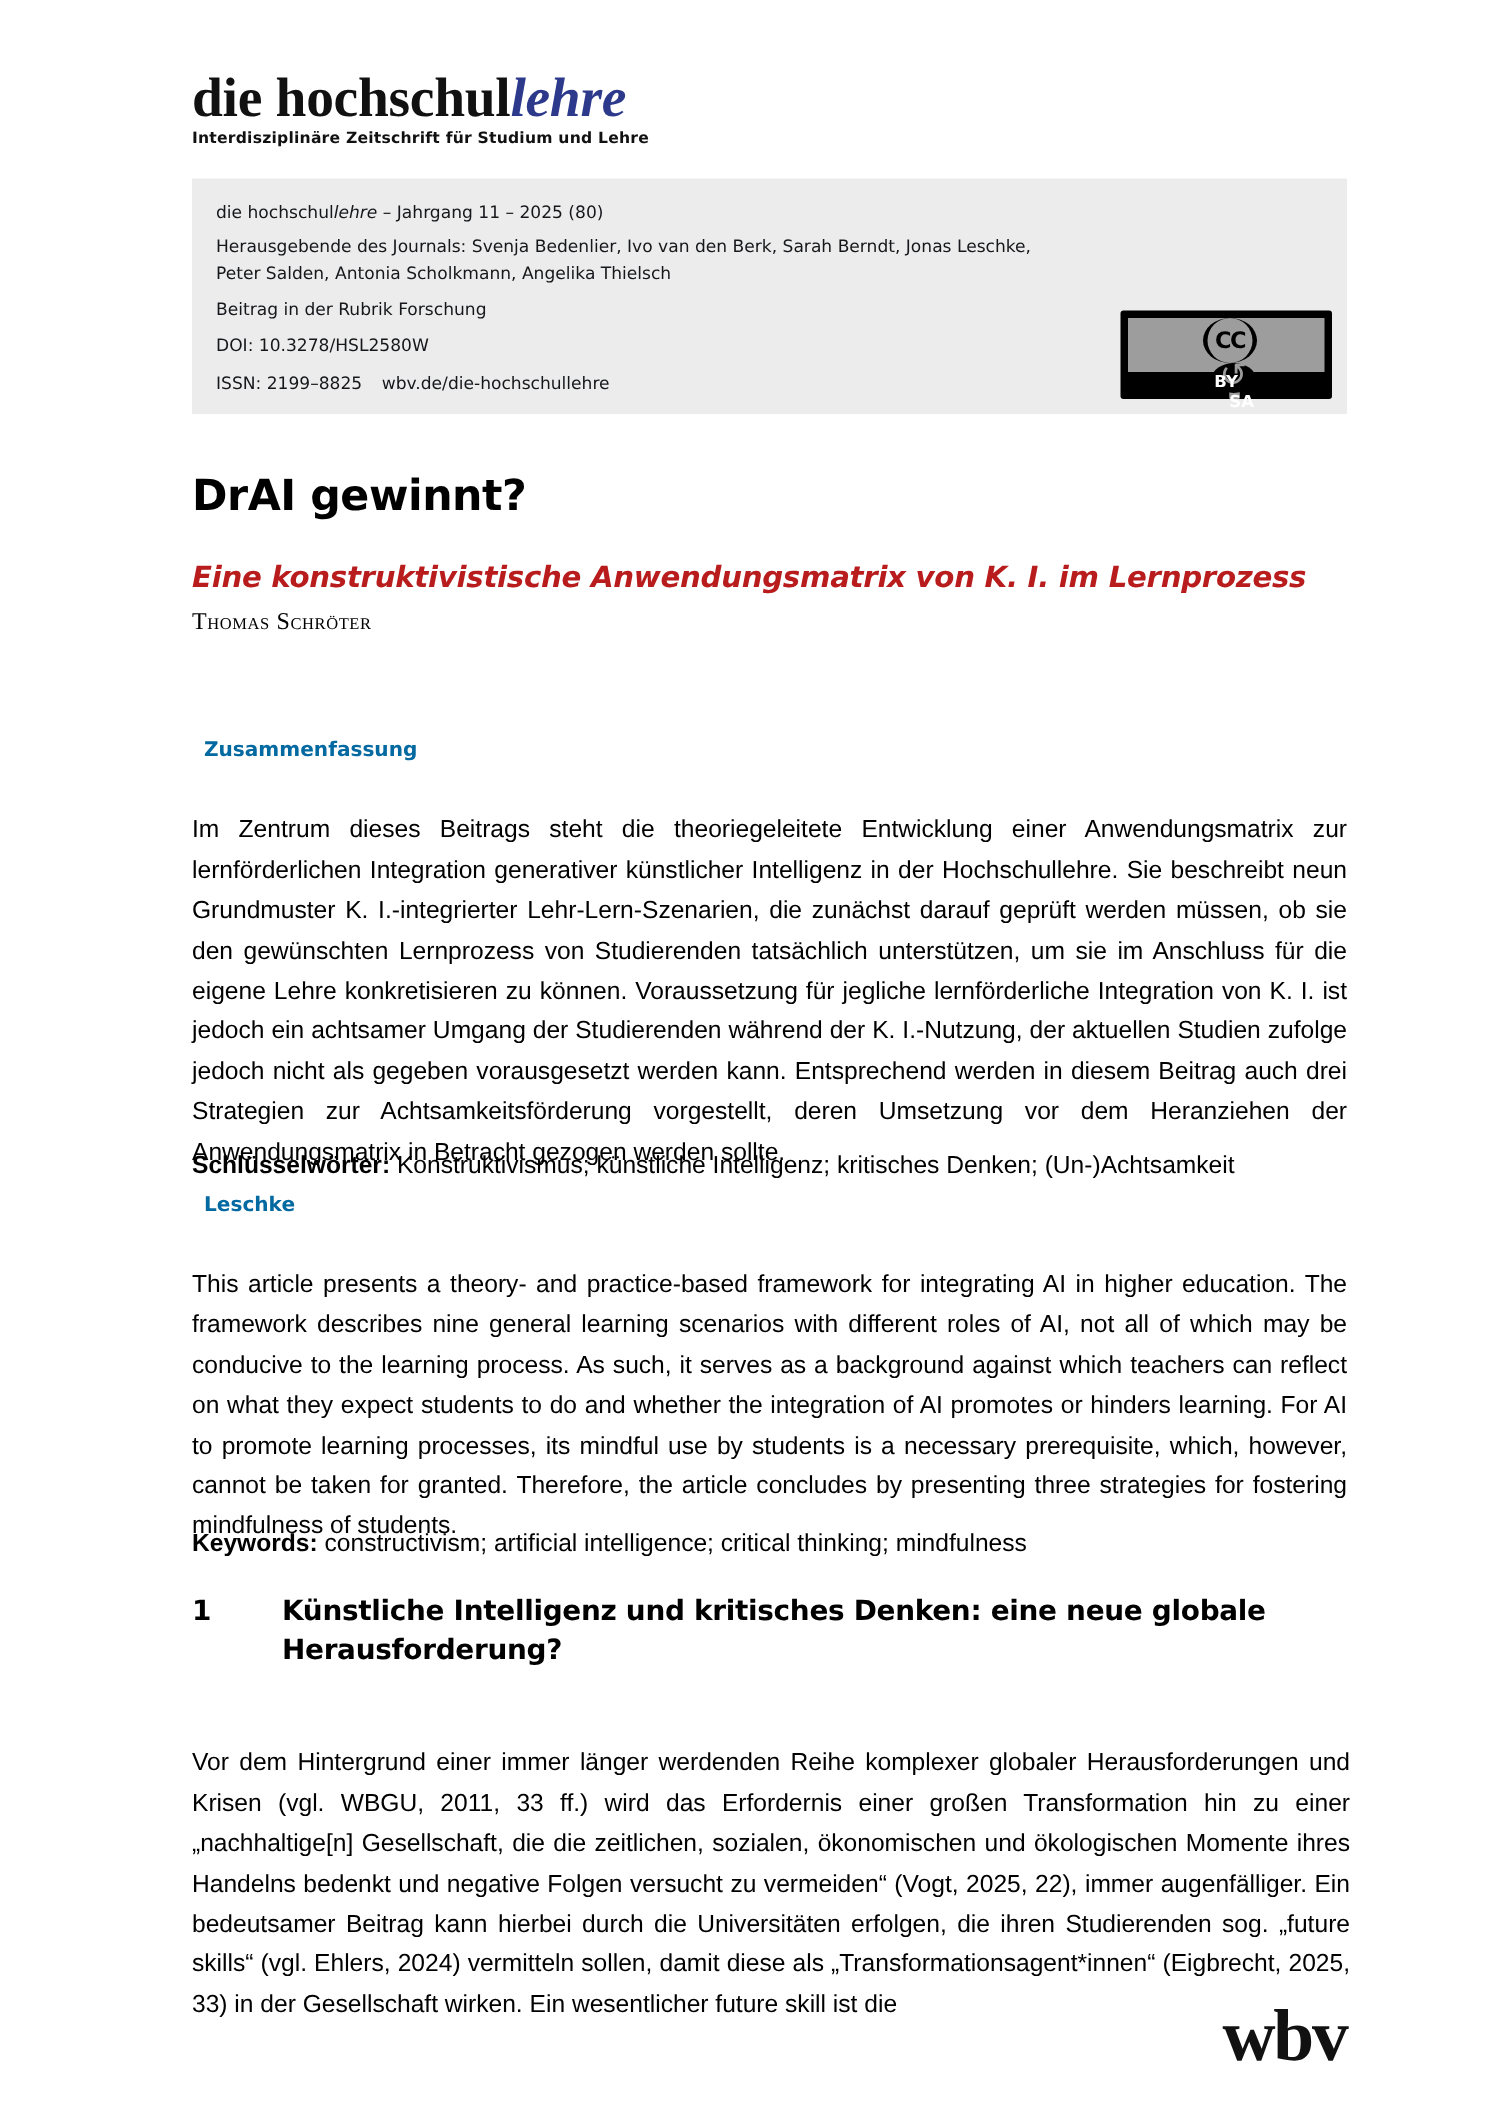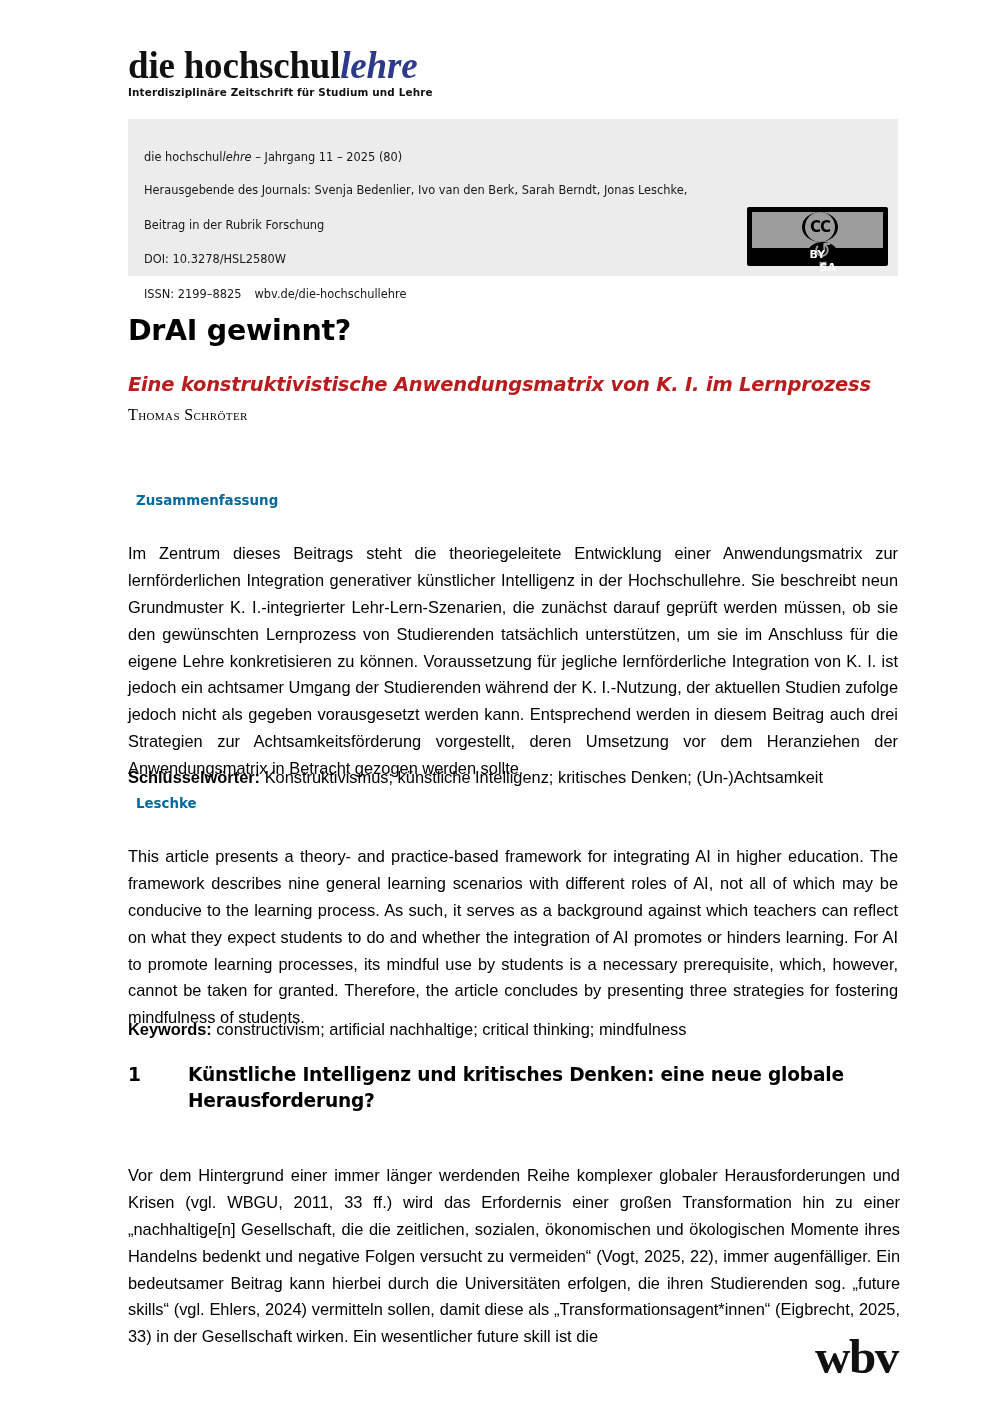--- a/index.html
+++ b/index.html
@@ -67,21 +67,21 @@
   .meta-text {
     position: absolute;
     left: 16px;
     top: 13px;
     width: 600px;
     font-family: "DejaVu Sans", "Liberation Sans", sans-serif;
     font-size: 11.4px;
     line-height: 1.62;
     color: #15171a;
   }
-  .meta-row { margin-bottom: 6px; margin-top: 16px; }
+  .meta-row { margin-bottom: 6px; }
   .meta-row:last-child { margin-bottom: 0; }
   .meta-row .it { font-style: italic; }
   .meta-row.tight { margin-bottom: 6px; line-height: 1.5; }
   .meta-issn-gap { display: inline-block; width: 13px; }
 
   
   .cc-badge {
     position: absolute;
     right: 10px;
     top: 88px;
@@ -283,20 +283,21 @@
   <div class="masthead">
     <div class="logo-line"><span>die hochschul</span><span class="logo-italic">lehre</span></div>
     <div class="logo-sub">Interdisziplinäre Zeitschrift für Studium und Lehre</div>
   </div>
 
   <div class="metabox">
     <div class="meta-text">
       <div class="meta-row"><span>die hochschul</span><span class="it">lehre</span><span> – Jahrgang 11 – 2025 (80)</span></div>
       <div class="meta-row tight">
         <div>Herausgebende des Journals: Svenja Bedenlier, Ivo van den Berk, Sarah Berndt, Jonas Leschke,</div>
+        <div>Peter Salden, Antonia Scholkmann, Angelika Thielsch</div>
       </div>
       <div class="meta-row">Beitrag in der Rubrik Forschung</div>
       <div class="meta-row">DOI: 10.3278/HSL2580W</div>
       <div class="meta-row"><span>ISSN: 2199–8825</span><span class="meta-issn-gap"></span><span>wbv.de/die-hochschullehre</span></div>
     </div>
 
     <div class="cc-badge">
       <div class="cc-inner">
         <div class="cc-mark">
           <div class="cc-mark-in">CC</div>
@@ -319,21 +320,21 @@
   <h1 class="title">DrAI gewinnt?</h1>
   <h2 class="subtitle">Eine konstruktivistische Anwendungsmatrix von K. I. im Lernprozess</h2>
   <div class="author">Thomas Schröter</div>
 
   <div class="sec-head" id="h-zusammenfassung">Zusammenfassung</div>
   <p class="para" id="p-zusammenfassung">Im Zentrum dieses Beitrags steht die theoriegeleitete Entwicklung einer Anwendungsmatrix zur lernförderlichen Integration generativer künstlicher Intelligenz in der Hochschullehre. Sie beschreibt neun Grundmuster K. I.-integrierter Lehr-Lern-Szenarien, die zunächst darauf geprüft werden müssen, ob sie den gewünschten Lernprozess von Studierenden tatsächlich unterstützen, um sie im Anschluss für die eigene Lehre konkretisieren zu können. Voraussetzung für jegliche lernförderliche Integration von K. I. ist jedoch ein achtsamer Umgang der Studierenden während der K. I.-Nutzung, der aktuellen Studien zufolge jedoch nicht als gegeben vorausgesetzt werden kann. Entsprechend werden in diesem Beitrag auch drei Strategien zur Achtsamkeitsförderung vorgestellt, deren Umsetzung vor dem Heranziehen der Anwendungsmatrix in Betracht gezogen werden sollte.</p>
   <p class="para keywords" id="p-schluessel"><b>Schlüsselwörter:</b><span> Konstruktivismus; künstliche Intelligenz; kritisches Denken; (Un-)Achtsamkeit</span></p>
 
   <div class="sec-head" id="h-abstract">Leschke</div>
   <p class="para" id="p-abstract">This article presents a theory- and practice-based framework for integrating AI in higher education. The framework describes nine general learning scenarios with different roles of AI, not all of which may be conducive to the learning process. As such, it serves as a background against which teachers can reflect on what they expect students to do and whether the integration of AI promotes or hinders learning. For AI to promote learning processes, its mindful use by students is a necessary prerequisite, which, however, cannot be taken for granted. Therefore, the article concludes by presenting three strategies for fostering mindfulness of students.</p>
-  <p class="para keywords" id="p-keywords"><b>Keywords:</b><span> constructivism; artificial nachhaltige; critical thinking; mindfulness</span></p>
+  <p class="para keywords" id="p-keywords"><b>Keywords:</b><span> constructivism; artificial intelligence; critical thinking; mindfulness</span></p>
 
   <div class="section-heading">
     <span class="section-num">1</span>
     <span class="section-text">Künstliche Intelligenz und kritisches Denken: eine neue globale Herausforderung?</span>
   </div>
   <p class="para" id="p-body1">Vor dem Hintergrund einer immer länger werdenden Reihe komplexer globaler Herausforderungen und Krisen (vgl. WBGU, 2011, 33 ff.) wird das Erfordernis einer großen Transformation hin zu einer „nachhaltige[n] Gesellschaft, die die zeitlichen, sozialen, ökonomischen und ökologischen Momente ihres Handelns bedenkt und negative Folgen versucht zu vermeiden“ (Vogt, 2025, 22), immer augenfälliger. Ein bedeutsamer Beitrag kann hierbei durch die Universitäten erfolgen, die ihren Studierenden sog. „future skills“ (vgl. Ehlers, 2024) vermitteln sollen, damit diese als „Transformationsagent*innen“ (Eigbrecht, 2025, 33) in der Gesellschaft wirken. Ein wesentlicher future skill ist die</p>
 
   <div class="wbv">wbv</div>
 
 </div>

